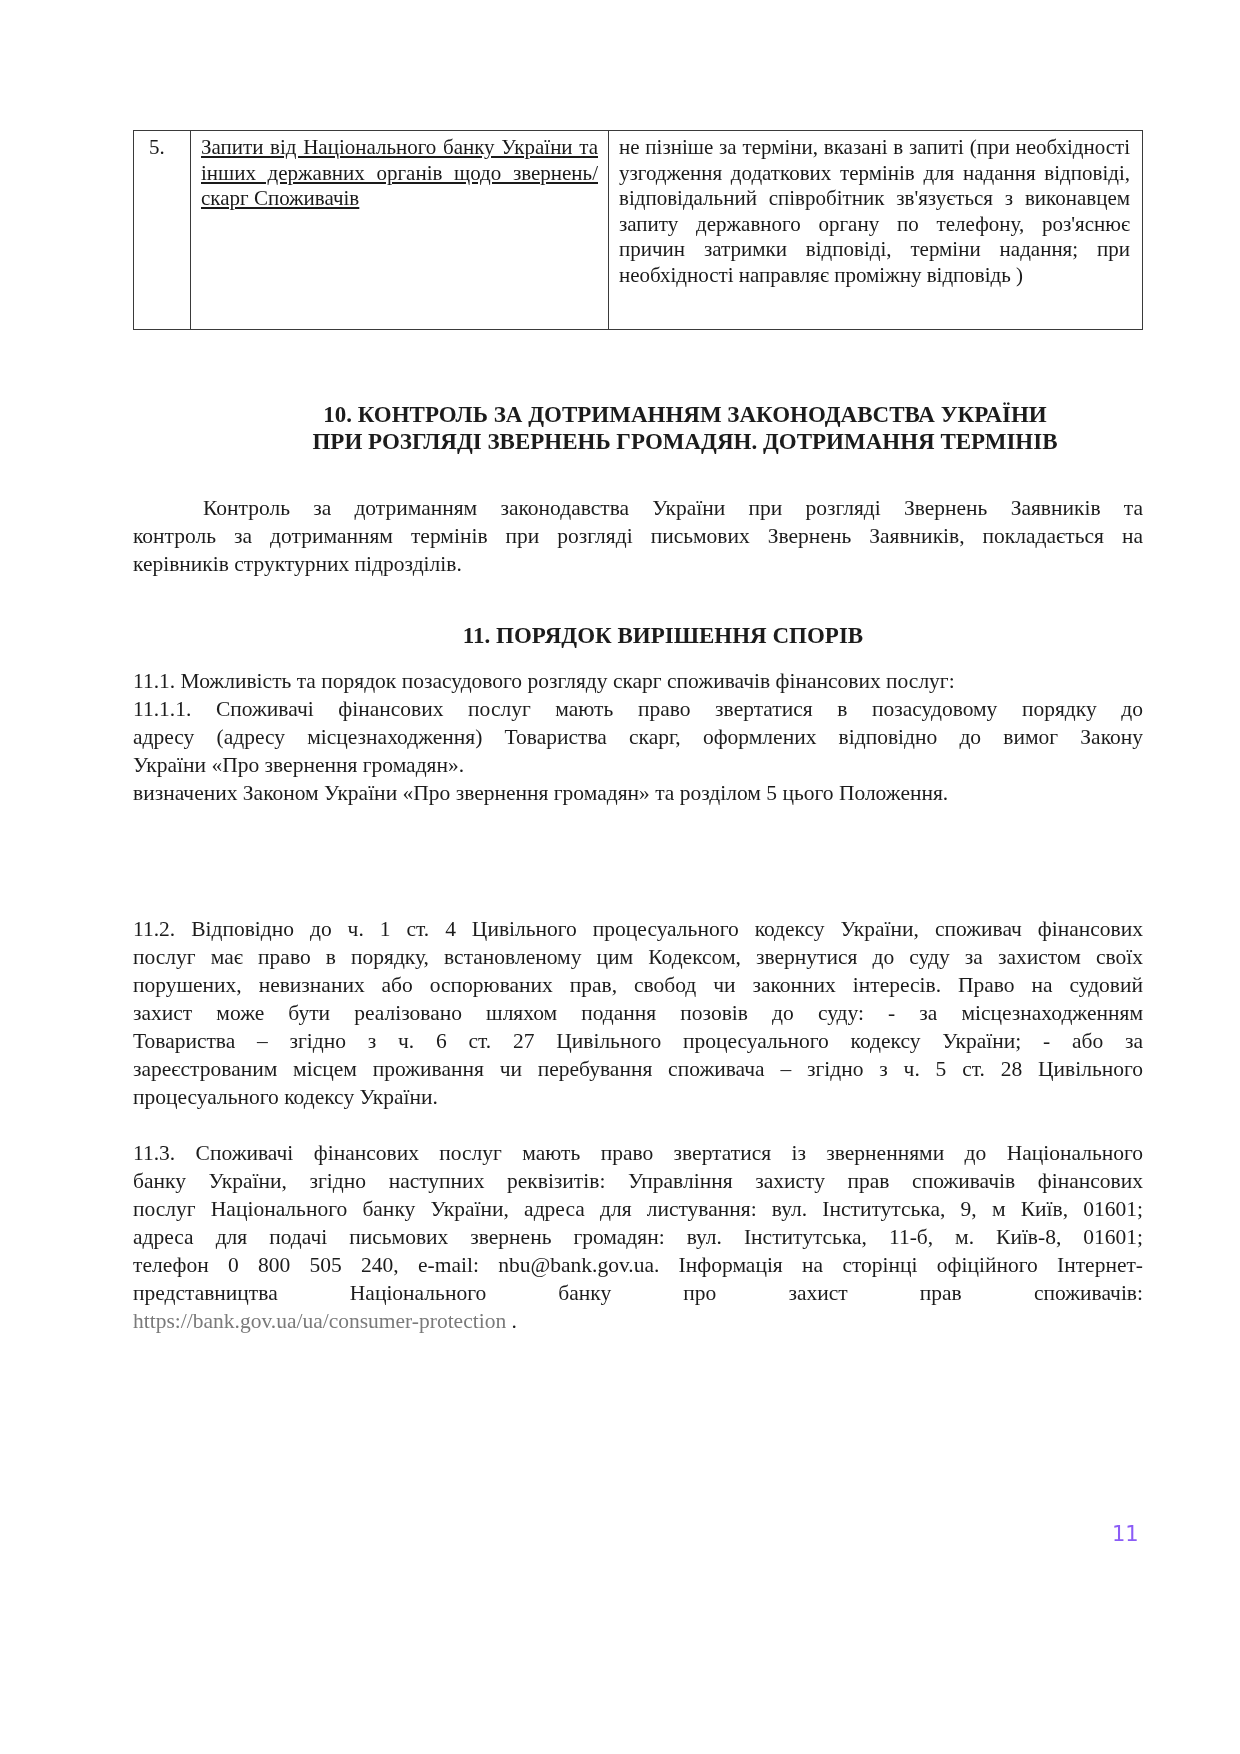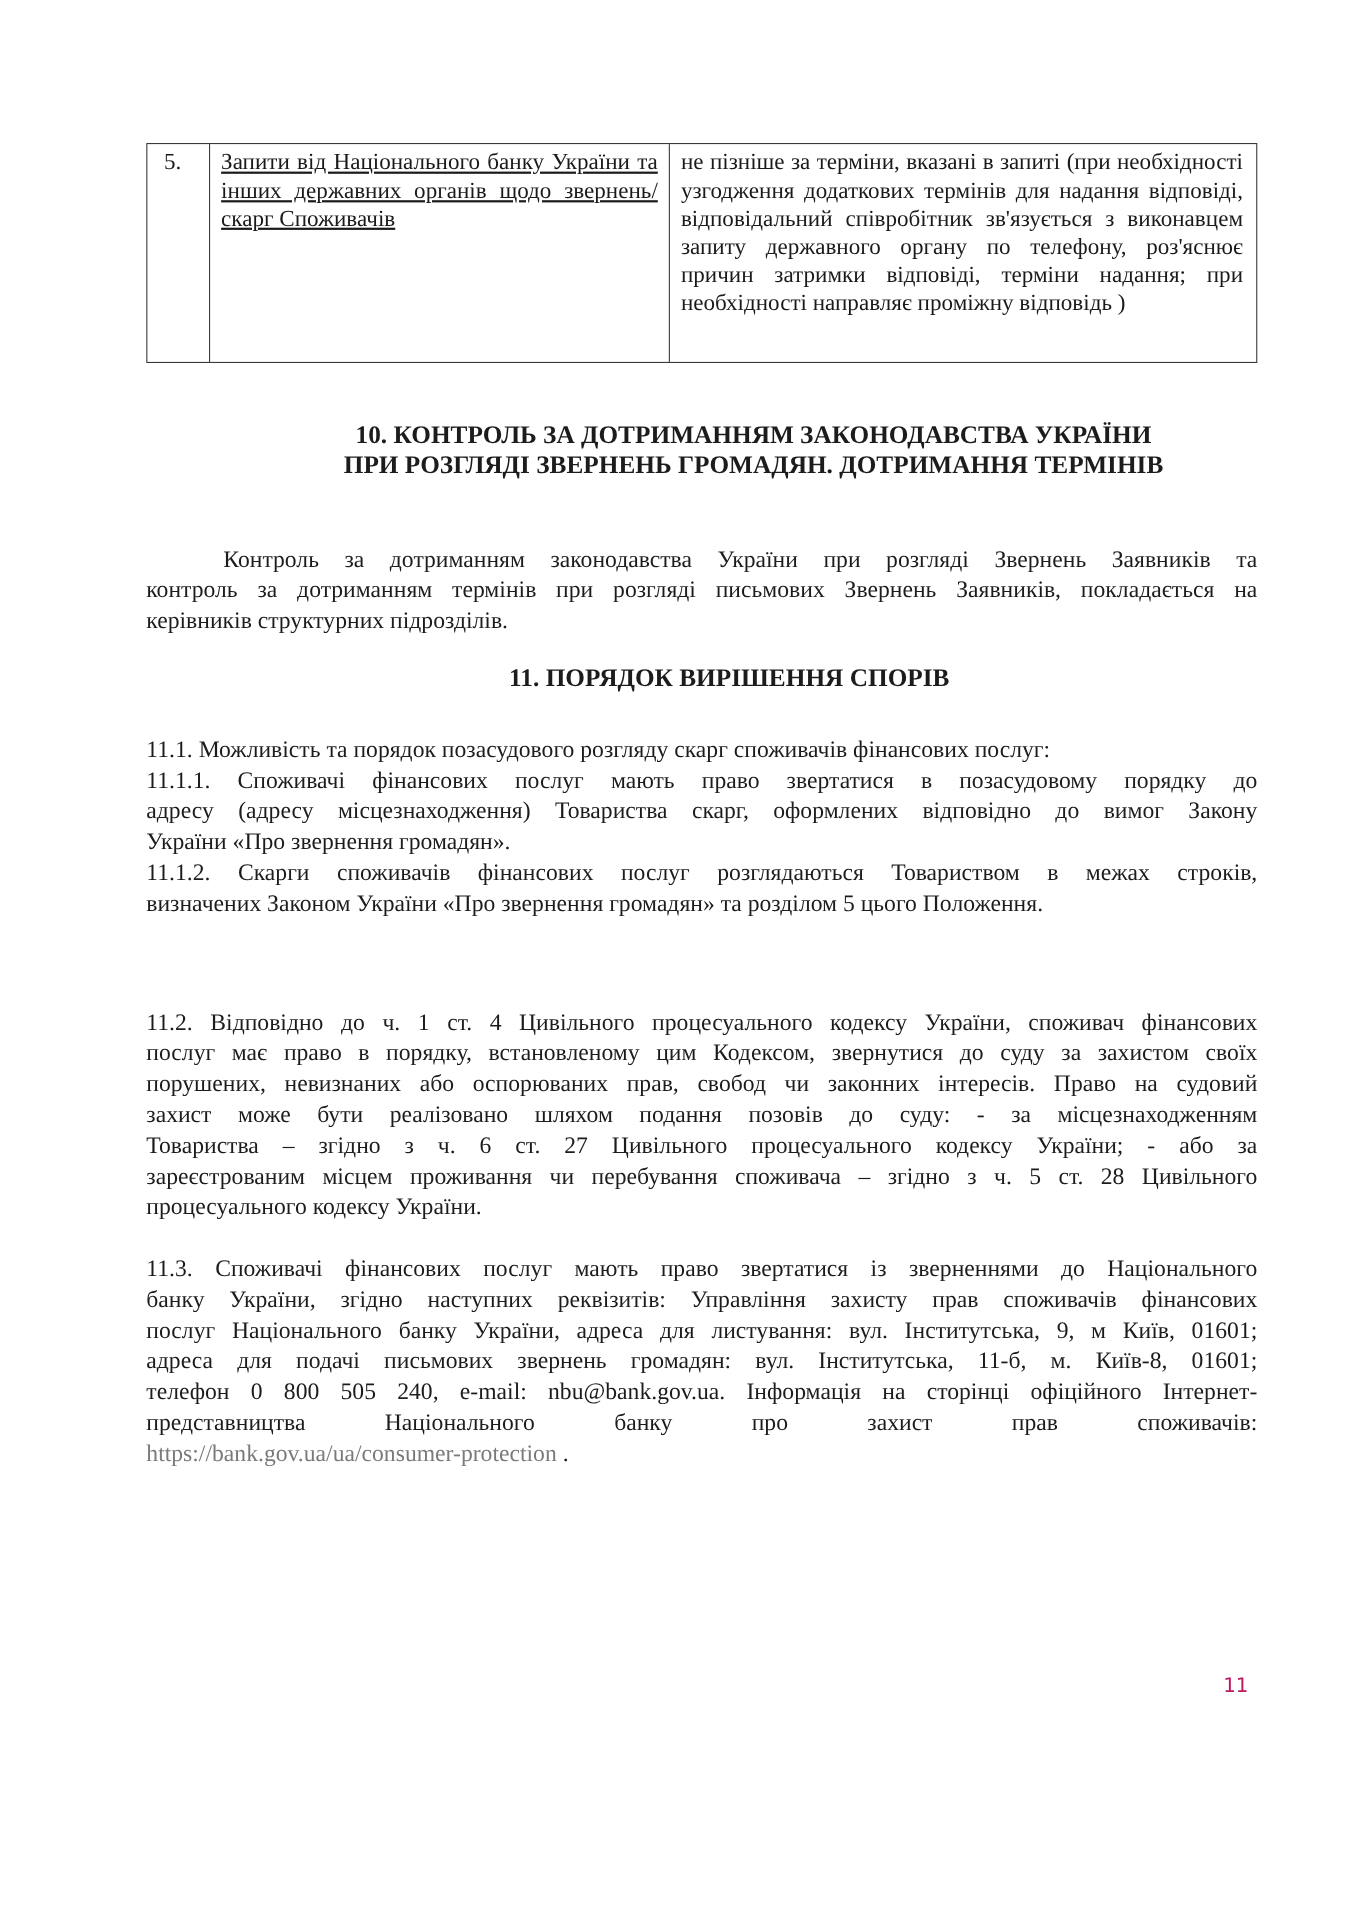--- a/index.html
+++ b/index.html
@@ -14,39 +14,39 @@
   .col-num { left: 0; width: 57px; border-right: 1.5px solid #3a3a3a; }
   .col-subj { left: 57px; width: 418px; border-right: 1.5px solid #3a3a3a; text-decoration: underline; }
   .col-term { left: 475px; right: 0; }
   .cell-text { font-size: 21px; line-height: 25.5px; padding: 4px 10px 0 10px;
                text-align: justify; text-align-last: left; }
   .col-num .cell-text { padding-left: 15px; }
   .col-term .cell-text { padding-right: 12px; }
 
   
   .heading { position: absolute; left: 0; width: 1240px; text-align: center;
-             font-weight: bold; font-size: 23px; line-height: 27px; color: #1c1c1c; }
+             font-weight: bold; font-size: 23px; line-height: 27px; color: #1c1c1c; margin-top: 19px; }
   .h10 { top: 382px; padding-left: 130px; box-sizing: border-box; }
   .h11 { top: 603px; padding-left: 86px; box-sizing: border-box; }
 
   
   .para { position: absolute; left: 133px; width: 1010px; font-size: 21.5px;
           line-height: 28px; text-align: justify; color: #1c1c1c; }
   .para .line { display: block; text-align: justify; text-align-last: justify; }
   .para .line.last { text-align-last: left; }
   .indent { text-indent: 70px; }
   .p10 { top: 494px; }
   .p11-1 { top: 667px; }
   .p11-2 { top: 915px; }
   .p11-3 { top: 1139px; }
 
   .link { color: #7a7a7a; }
 
   .page-num { position: absolute; left: 1112px; top: 1522px;
-              font-family: "DejaVu Sans", sans-serif; font-size: 18px; color: #be185d; }
+              font-family: "DejaVu Sans", sans-serif; font-size: 21px; color: #8b5cf6; }
 </style>
 </head>
 <body>
 
 <div class="page">
 
   <div class="tbl">
     <div class="col col-num">
       <div class="cell-text">5.</div>
     </div>
@@ -69,21 +69,20 @@
     <span class="line last">керівників структурних підрозділів.</span>
   </div>
 
   <div class="heading h11">11. ПОРЯДОК ВИРІШЕННЯ СПОРІВ</div>
 
   <div class="para p11-1">
     <span class="line last">11.1. Можливість та порядок позасудового розгляду скарг споживачів фінансових послуг:</span>
     <span class="line">11.1.1. Споживачі фінансових послуг мають право звертатися в позасудовому порядку до</span>
     <span class="line">адресу (адресу місцезнаходження) Товариства скарг, оформлених відповідно до вимог Закону</span>
     <span class="line last">України «Про звернення громадян».</span>
-    <span class="line">11.1.2. Скарги споживачів фінансових послуг розглядаються Товариством в межах строків,</span>
     <span class="line last">визначених Законом України «Про звернення громадян» та розділом 5 цього Положення.</span>
   </div>
 
   <div class="para p11-2">
     <span class="line">11.2. Відповідно до ч. 1 ст. 4 Цивільного процесуального кодексу України, споживач фінансових</span>
     <span class="line">послуг має право в порядку, встановленому цим Кодексом, звернутися до суду за захистом своїх</span>
     <span class="line">порушених, невизнаних або оспорюваних прав, свобод чи законних інтересів. Право на судовий</span>
     <span class="line">захист може бути реалізовано шляхом подання позовів до суду: - за місцезнаходженням</span>
     <span class="line">Товариства – згідно з ч. 6 ст. 27 Цивільного процесуального кодексу України; - або за</span>
     <span class="line">зареєстрованим місцем проживання чи перебування споживача – згідно з ч. 5 ст. 28 Цивільного</span>

